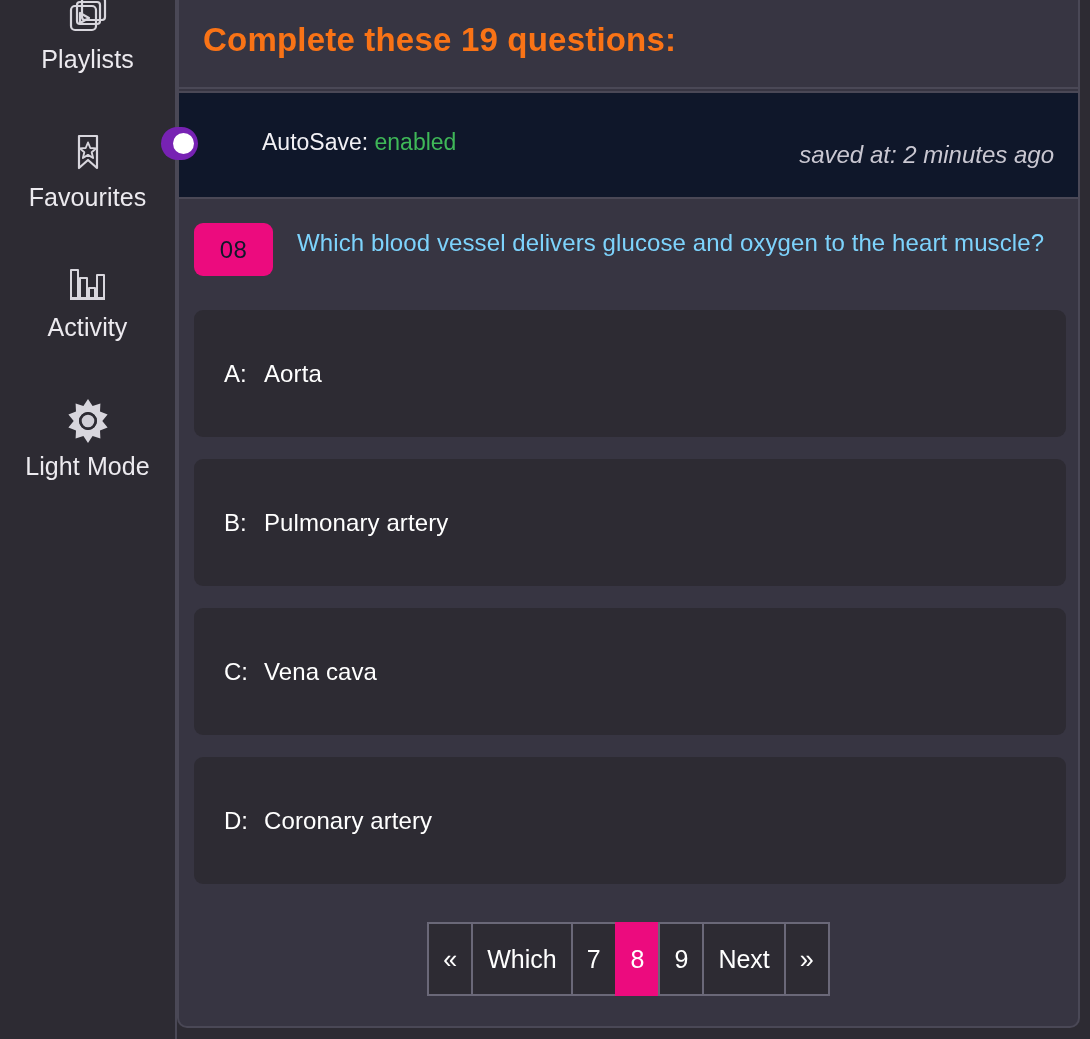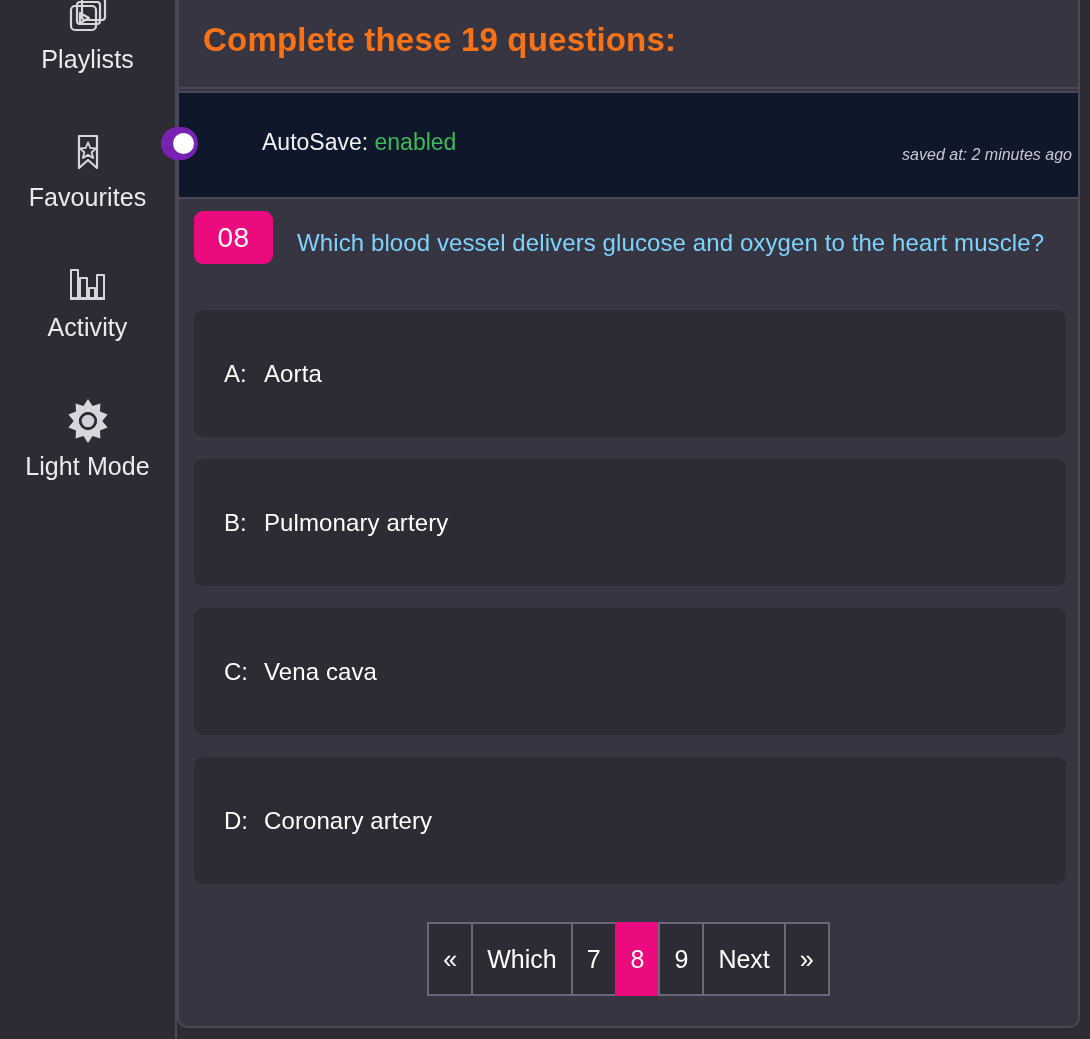--- a/index.html
+++ b/index.html
@@ -129,23 +129,23 @@
     font-size: 23px;
     line-height: 28px;
     color: #f2f1f5;
     white-space: nowrap;
   }
   #autosave-state {
     color: #3fb858;
   }
   #saved-at {
     position: absolute;
-    right: 6px;
+    right: 24px;
     top: 48px;
-    font-size: 16px;
+    font-size: 24px;
     line-height: 27px;
     font-style: italic;
     color: #c9c7d1;
     white-space: nowrap;
   }
 
   
   #question-row {
     position: absolute;
     left: 0; top: 217px;
@@ -153,26 +153,26 @@
     display: flex;
     align-items: flex-start;
     padding-left: 15px;
   }
   #question-number {
     flex: 0 0 auto;
     width: 79px;
     height: 53px;
     background: #ec0b7e;
     border-radius: 9px;
-    color: #ffffff;
-    font-size: 28px;
+    color: #0f172a;
+    font-size: 24px;
     display: flex;
     align-items: center;
     justify-content: center;
-    margin-top: 2px;
+    margin-top: 14px;
     letter-spacing: 0.5px;
   }
   #question-text {
     flex: 1 1 auto;
     font-size: 24px;
     line-height: 31px;
     color: #7dd3fc;
     padding-left: 24px;
     padding-right: 30px;
     padding-top: 18px;

